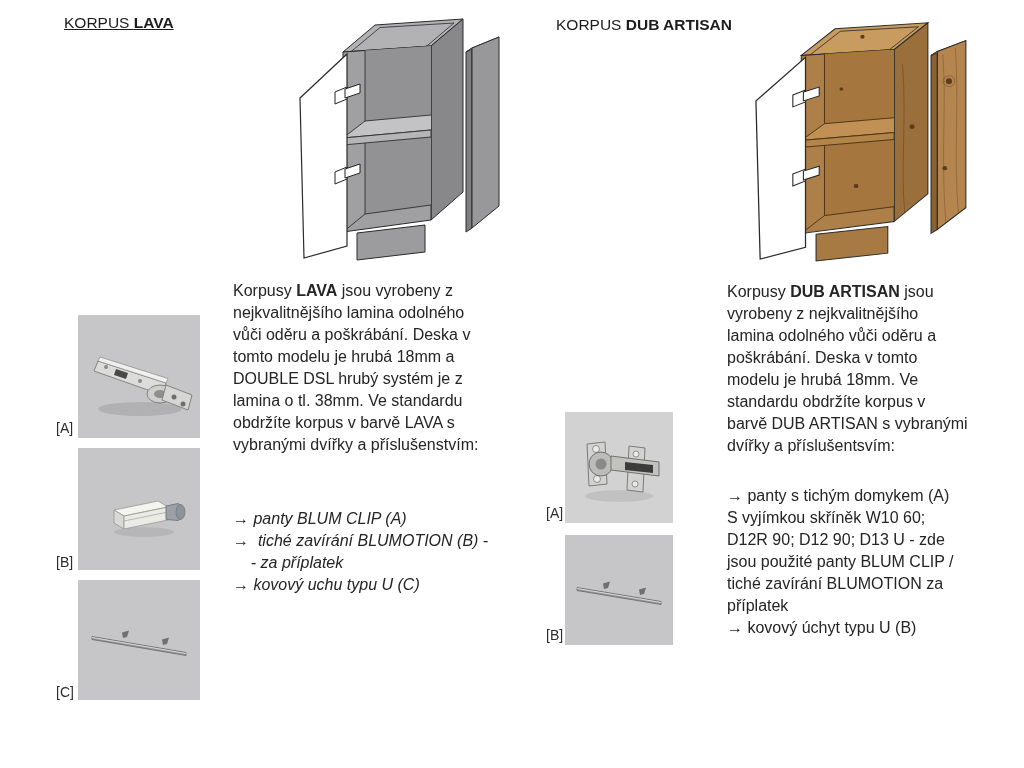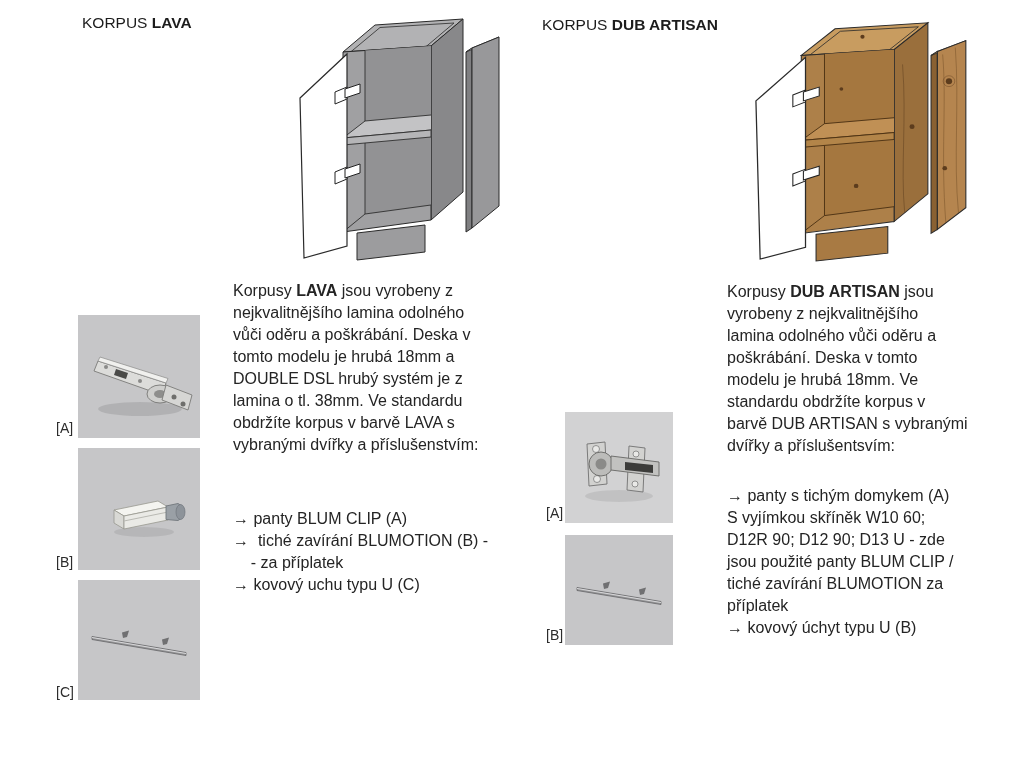--- a/index.html
+++ b/index.html
@@ -18,21 +18,21 @@
   .textblock .bold{font-weight:bold;}
   .hwbox{position:absolute;background:#c6c6c8;}
   .hwbox.light{background:#d2d2d3;}
   .hwbox svg{display:block;width:100%;height:100%;}
   .hwlabel{position:absolute;font-size:14px;color:#2c2c2c;}
   svg{display:block;}
 </style>
 </head>
 <body>
 
-<div class="abs title" style="left:82px;top:14px;"><span>KORPUS </span><span class="bold">LAVA</span></div>
+<div class="abs title" style="left:64px;top:14px;text-decoration:underline;"><span>KORPUS </span><span class="bold">LAVA</span></div>
 
 <svg class="abs" style="left:283px;top:6px;" width="237" height="258" viewBox="0 0 237 258">
 
   <g>
     <polygon points="183,46 189,42 189,222 183,226" fill="#7f7f81" stroke="#2a2a2a" stroke-width="1"></polygon>
     <polygon points="183,46 189,42 216,31 210,34.5" fill="#c2c2c4" stroke="#2a2a2a" stroke-width="0.8"></polygon>
     <polygon points="189,42 216,31 216,200 189,222" fill="#98989a" stroke="#2a2a2a" stroke-width="1"></polygon>
   </g>
 
   <polygon points="60,46 148,40 180,13 92,19" fill="#b2b2b4" stroke="#2a2a2a" stroke-width="1"></polygon>
@@ -105,26 +105,26 @@
 <div class="hwlabel" style="left:56px;top:684px;">[C]</div>
 
 <div class="abs textblock" style="left:233px;top:280px;"><span>Korpusy </span><span class="bold">LAVA</span><span> jsou vyrobeny z
 nejkvalitnějšího lamina odolného
 vůči oděru a poškrábání. Deska v
 tomto modelu je hrubá 18mm a
 DOUBLE DSL hrubý systém je z
 lamina o tl. 38mm. Ve standardu
 obdržíte korpus v barvě LAVA s
 vybranými dvířky a příslušenstvím:</span></div>
-<div class="abs textblock" style="left:233px;top:508px;">→ panty BLUM CLIP (A)
+<div class="abs textblock" style="left:233px;top:508px;font-style:italic;">→ panty BLUM CLIP (A)
 →  tiché zavírání BLUMOTION (B) -
     - za příplatek
 → kovový uchu typu U (C)</div>
 
-<div class="abs title" style="left:542px;top:16px;"><span>KORPUS </span><span class="bold">DUB ARTISAN</span></div>
+<div class="abs title" style="left:556px;top:16px;"><span>KORPUS </span><span class="bold">DUB ARTISAN</span></div>
 
 <svg class="abs" style="left:738px;top:10px;" width="250" height="255" viewBox="0 0 237 258" preserveAspectRatio="none">
   <g>
     <polygon points="183,46 189,42 189,222 183,226" fill="#8a6132" stroke="#2a2a2a" stroke-width="1"></polygon>
     <polygon points="183,46 189,42 216,31 210,34.5" fill="#cfa569" stroke="#2a2a2a" stroke-width="0.8"></polygon>
     <polygon points="189,42 216,31 216,200 189,222" fill="#b5854f" stroke="#2a2a2a" stroke-width="1"></polygon>
     <path d="M194,45 C198,95 192,145 197,215" fill="none" stroke="rgba(92,60,25,0.45)" stroke-width="0.8"></path>
     <path d="M206,38 C210,95 204,150 209,205" fill="none" stroke="rgba(92,60,25,0.45)" stroke-width="0.8"></path>
     <circle cx="200" cy="72" r="3" fill="#5c3c1d"></circle>
     <circle cx="200" cy="72" r="5.5" fill="none" stroke="rgba(92,60,29,0.5)" stroke-width="0.8"></circle>

